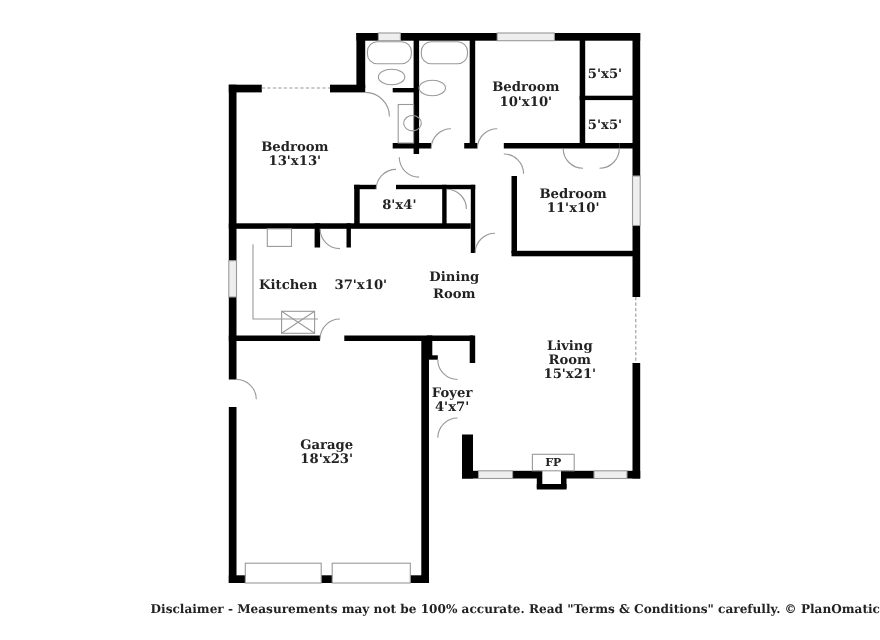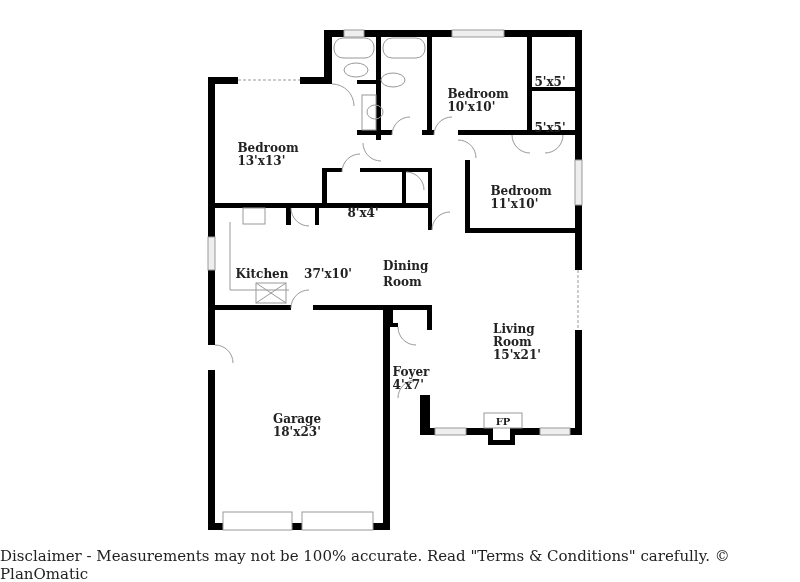--- a/index.html
+++ b/index.html
@@ -1,20 +1,20 @@
 <!DOCTYPE html>
 <html><head>
 <meta charset="utf-8">
 <style>
   html,body{margin:0;padding:0;background:#fff;}
   body{width:800px;height:582px;position:relative;overflow:hidden;font-family:"DejaVu Serif","Liberation Serif",serif;}
   svg{position:absolute;left:0;top:0;}
-  .lbl{position:absolute;text-align:left;font-weight:bold;color:#222;font-size:12px;line-height:13px;transform:translateX(-50%);white-space:nowrap;margin-top:15px;}
+  .lbl{position:absolute;text-align:center;font-weight:bold;color:#222;font-size:12px;line-height:13px;transform:translateX(-50%);white-space:nowrap;}
   .lbl.big{font-size:12px;line-height:16px;}
-  .disclaimer{position:absolute;left:0;width:800px;top:547px;text-align:left;font-size:15px;color:#222;font-family:"DejaVu Serif","Liberation Serif",serif;}
+  .disclaimer{position:absolute;left:0;width:800px;top:547px;text-align:right;font-size:11px;color:#222;font-family:"DejaVu Serif","Liberation Serif",serif;font-weight:bold;}
   .fp{position:absolute;font-size:10px;font-weight:bold;color:#222;transform:translateX(-50%);}
 </style>
 </head>
 <body>
 
 <svg width="800" height="582">
   <g fill="#000">
 
     <rect x="324" y="30" width="8" height="50"></rect>
     <rect x="324" y="30" width="20" height="7"></rect>
@@ -128,21 +128,21 @@
 <div class="lbl" style="left:550px;top:61px;">
     <div>5'x5'</div>
   </div>
 <div class="lbl" style="left:550px;top:107px;">
     <div>5'x5'</div>
   </div>
 <div class="lbl" style="left:521px;top:170px;">
     <div>Bedroom</div>
     <div>11'x10'</div>
   </div>
-<div class="lbl" style="left:363px;top:192px;">
+<div class="lbl" style="left:363px;top:180px;">
     <div>8'x4'</div>
   </div>
 <div class="lbl big" style="left:262px;top:251px;">
     <div>Kitchen</div>
   </div>
 <div class="lbl" style="left:328px;top:253px;">
     <div>37'x10'</div>
   </div>
 <div class="lbl big" style="left:413px;top:243px;width:60px;white-space:normal;">
     <div>Dining Room</div>

